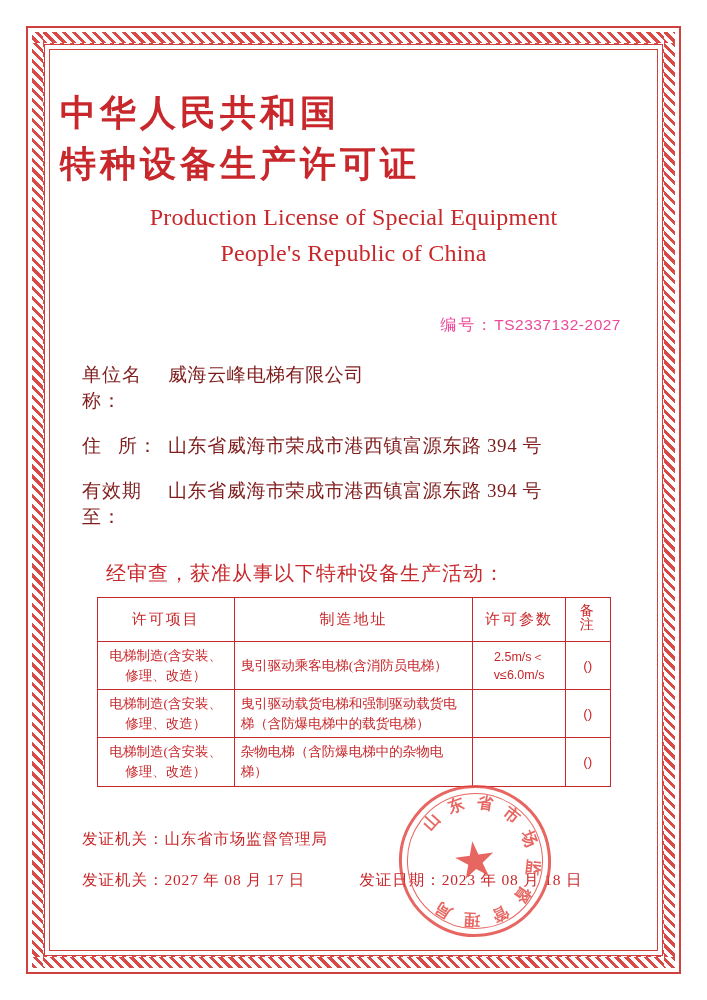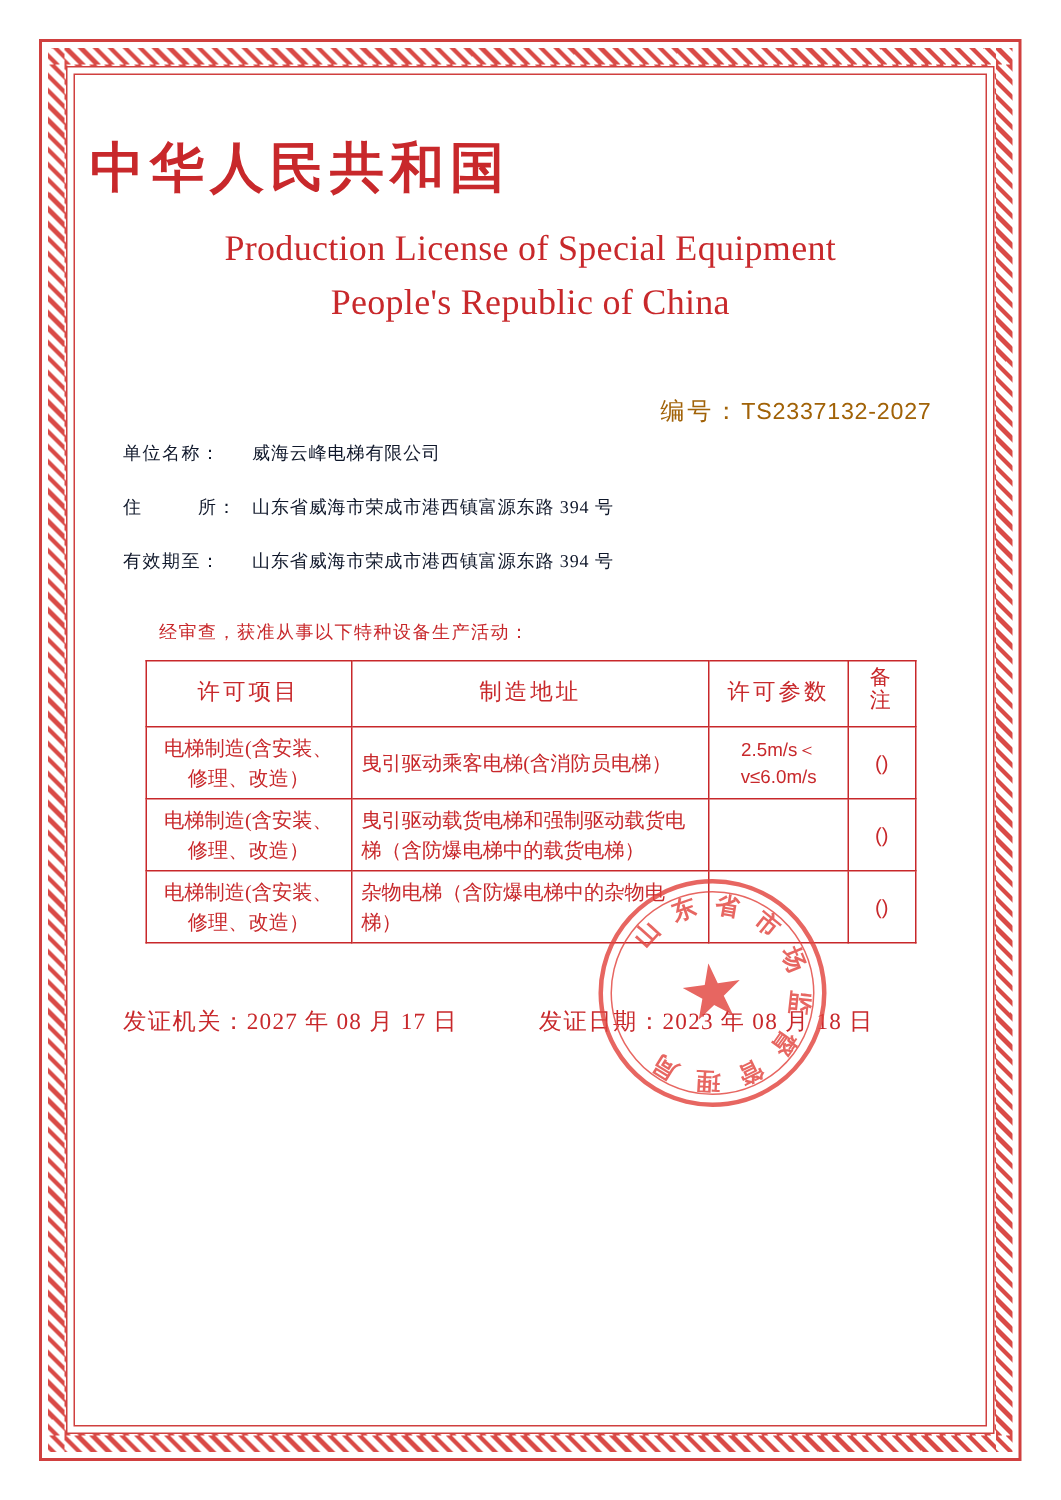--- a/index.html
+++ b/index.html
@@ -72,36 +72,36 @@
     margin-top: 10px;
     letter-spacing: 0.2px;
   }
 
   
   .serial {
     margin-top: 44px;
     text-align: right;
     padding-right: 26px;
     font-size: 16px;
-    color: #a16207;
+    color: #ec4899;
     letter-spacing: 1px;
   }
   .serial .label { letter-spacing: 2px; }
   .serial .value {
     font-family: "Liberation Sans", sans-serif;
     font-size: 15.5px;
     letter-spacing: 0.5px;
   }
 
   
   .info {
-    margin-top: 9px;
+    margin-top: 26px;
     padding-left: 22px;
-    font-size: 12px;
-    color: #0f172a;
+    font-size: 19px;
+    color: #7f1d1d;
   }
   .info-row {
     display: flex;
     align-items: baseline;
     margin-bottom: 19px;
   }
   .info-label {
     width: 86px;
     flex: none;
     letter-spacing: 1px;
@@ -111,21 +111,21 @@
     justify-content: space-between;
     padding-right: 10px;
   }
   .info-value {
     letter-spacing: 0.6px;
   }
 
   .scope-line {
     margin-top: 30px;
     padding-left: 46px;
-    font-size: 12px;
+    font-size: 20px;
     letter-spacing: 1px;
     color: #c8282b;
   }
 
   
   table.permits {
     margin: 10px auto 0 auto;
     width: 514px;
     border-collapse: collapse;
     color: #c8282b;
@@ -228,20 +228,21 @@
 
   <div class="border-outer"></div>
   <div class="border-band"></div>
   <div class="border-band-inner"></div>
   <div class="border-inner2"></div>
 
   <div class="content">
 
     <div class="title-cn">
       <div>中华人民共和国</div>
+      <div>特种设备生产许可证</div>
     </div>
 
     <div class="title-en">
       <div>Production License of Special Equipment</div>
       <div>People's Republic of China</div>
     </div>
 
     <div class="serial">
       <span class="label">编号：</span><span class="value">TS2337132-2027</span>
     </div>
@@ -296,20 +297,23 @@
           <td class="cell-item">电梯制造(含安装、修理、改造）</td>
           <td class="cell-sub">杂物电梯（含防爆电梯中的杂物电梯）</td>
           <td class="cell-param"></td>
           <td class="cell-note">()</td>
         </tr>
       </tbody>
     </table>
 
     <div class="footer">
 
+      <div class="footer-row">
+        <span class="lbl">发证机关：</span><span>山东省市场监督管理局</span>
+      </div>
 
       <div class="footer-row footer-dates">
         <div>
           <span class="lbl">发证机关：</span><span>2027 年 08 月 17 日</span>
         </div>
         <div>
           <span class="lbl">发证日期：</span><span>2023 年 08 月 18 日</span>
         </div>
       </div>
 

